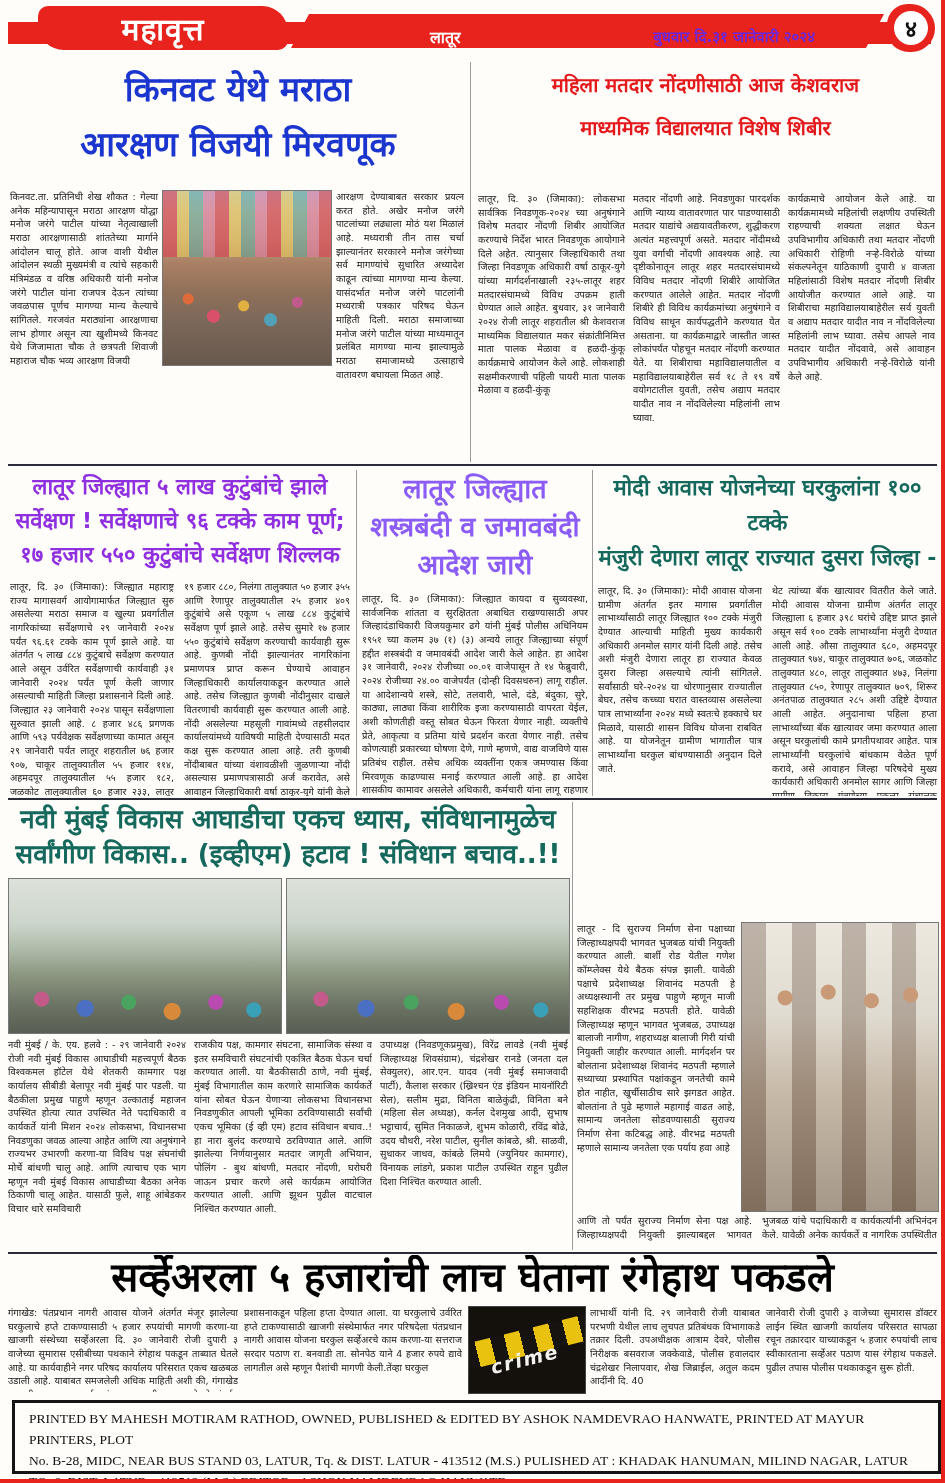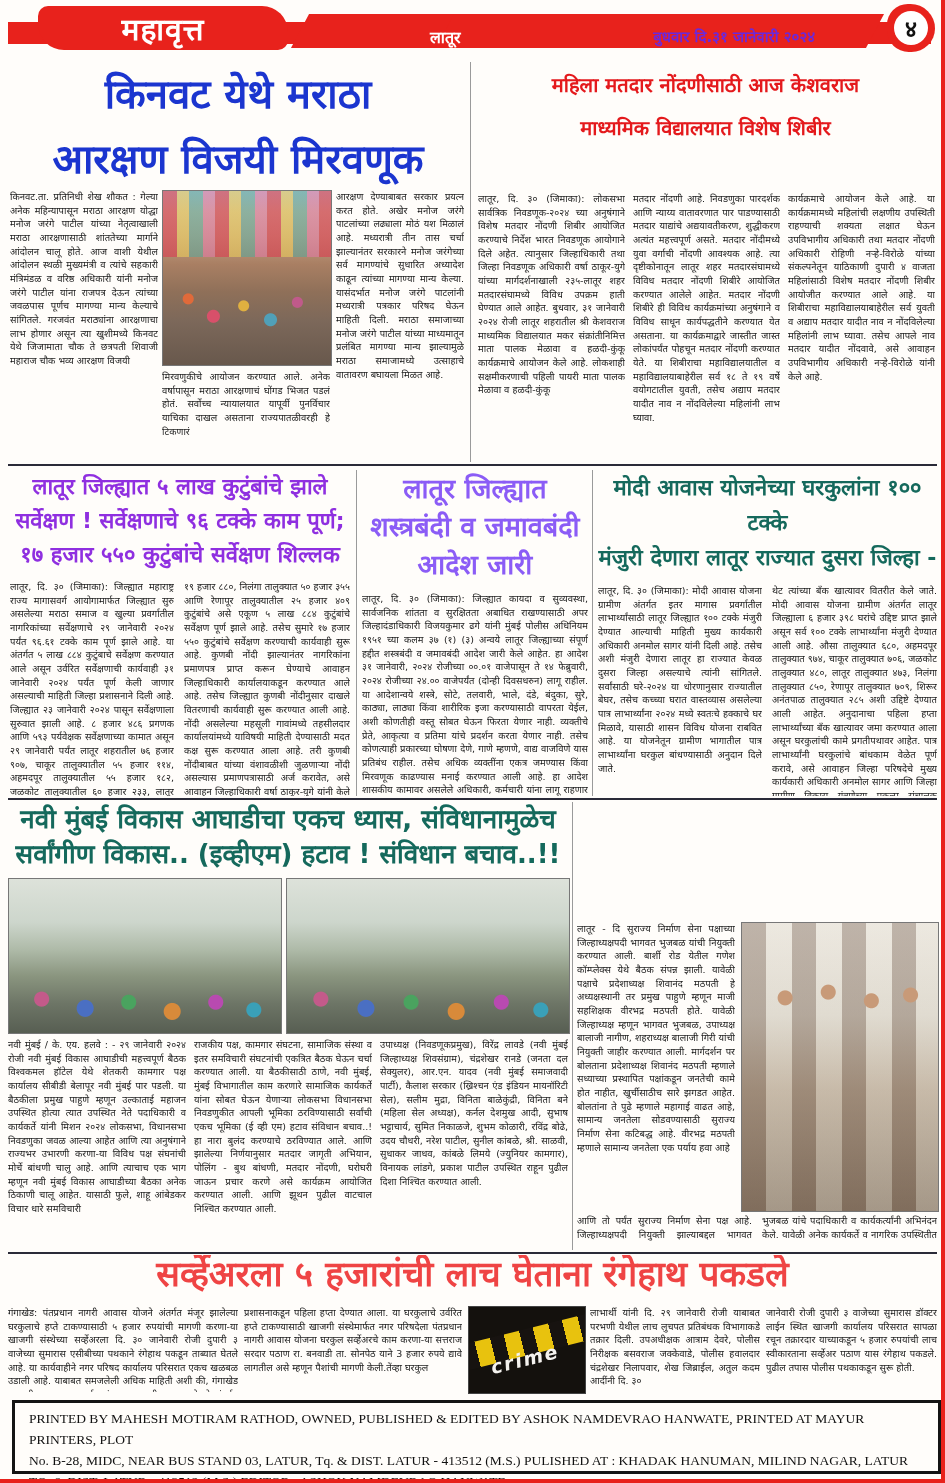--- a/index.html
+++ b/index.html
@@ -73,25 +73,24 @@
     <div class="ribbon-tail" style="left:300px;width:150px;"></div>
     <div class="ribbon-tail" style="right:70px;width:430px;"></div>
     <div class="masthead">महावृत्त</div>
     <div class="city">लातूर</div>
     <div class="hdate">बुधवार दि.३१ जानेवारी २०२४</div>
     <div class="pageno-blob">
       <div class="pageno-inner">४</div>
     </div>
   </div>
 
-  <div class="headline" style="left:14px;top:62px;width:448px;height:124px;font-size:40px;line-height:1.62;color:#1b35cf;">किनवट येथे मराठा
+  <div class="headline" style="left:14px;top:62px;width:448px;height:124px;font-size:34px;line-height:1.62;color:#1b35cf;">किनवट येथे मराठा
 आरक्षण विजयी मिरवणूक</div>
   <div class="col" style="left:10px;top:190px;width:148px;height:270px;">किनवट.ता. प्रतिनिधी शेख शौकत : गेल्या अनेक महिन्यापासून मराठा आरक्षण योद्धा मनोज जरंगे पाटील यांच्या नेतृत्वाखाली मराठा आरक्षणासाठी शांततेच्या मार्गाने आंदोलन चालू होते. आज वाशी येथील आंदोलन स्थळी मुख्यमंत्री व त्यांचे सहकारी मंत्रिमंडळ व वरिष्ठ अधिकारी यांनी मनोज जरंगे पाटील यांना राजपत्र देऊन त्यांच्या जवळपास पूर्णच मागण्या मान्य केल्याचे सांगितले. गरजवंत मराठ्यांना आरक्षणाचा लाभ होणार असून त्या खुशीमध्ये किनवट येथे जिजामाता चौक ते छत्रपती शिवाजी महाराज चौक भव्य आरक्षण विजयी</div>
   <div class="photo ph-procession" style="left:162px;top:190px;width:168px;height:174px;"></div>
-  <div class="col" style="left:162px;top:370px;width:168px;height:90px;">मिरवणुकीचे आयोजन करण्यात आले. अनेक वर्षापासून मराठा आरक्षणाचं घोंगड भिजत पडलं होतं. सर्वोच्च न्यायालयात यापूर्वी पुनर्विचार याचिका दाखल असताना राज्यपातळीवरही हे टिकणारं</div>
   <div class="col" style="left:336px;top:190px;width:128px;height:270px;">आरक्षण देण्याबाबत सरकार प्रयत्न करत होते. अखेर मनोज जरंगे पाटलांच्या लढ्याला मोठं यश मिळालं आहे. मध्यरात्री तीन तास चर्चा झाल्यानंतर सरकारने मनोज जरंगेच्या सर्व मागण्यांचे सुधारित अध्यादेश काढून त्यांच्या मागण्या मान्य केल्या. यासंदर्भात मनोज जरंगे पाटलांनी मध्यरात्री पत्रकार परिषद घेऊन माहिती दिली. मराठा समाजाच्या मनोज जरंगे पाटील यांच्या माध्यमातून प्रलंबित मागण्या मान्य झाल्यामुळे मराठा समाजामध्ये उत्साहाचे वातावरण बघायला मिळत आहे.</div>
 
   <div class="vdiv" style="left:470px;top:62px;height:400px;"></div>
 
   <div class="headline" style="left:474px;top:64px;width:463px;height:126px;font-size:20px;line-height:2.15;color:#e4191c;">महिला मतदार नोंदणीसाठी आज केशवराज
 माध्यमिक विद्यालयात विशेष शिबीर</div>
   <div class="col" style="left:478px;top:192px;width:147px;height:268px;">लातूर, दि. ३० (जिमाका): लोकसभा सार्वत्रिक निवडणूक-२०२४ च्या अनुषंगाने विशेष मतदार नोंदणी शिबीर आयोजित करण्याचे निर्देश भारत निवडणूक आयोगाने दिले अहेत. त्यानुसार जिल्हाधिकारी तथा जिल्हा निवडणूक अधिकारी वर्षा ठाकूर-युगे यांच्या मार्गदर्शनाखाली २३५-लातूर शहर मतदारसंघामध्ये विविध उपक्रम हाती घेण्यात आले आहेत. बुधवार, ३१ जानेवारी २०२४ रोजी लातूर शहरातील श्री केशवराज माध्यमिक विद्यालयात मकर संक्रांतीनिमित्त माता पालक मेळावा व हळदी-कुंकू कार्यक्रमाचे आयोजन केले आहे. लोकशाही सक्षमीकरणाची पहिली पायरी माता पालक मेळावा व हळदी-कुंकू</div>
   <div class="col" style="left:633px;top:192px;width:147px;height:268px;">मतदार नोंदणी आहे. निवडणुका पारदर्शक आणि न्याय्य वातावरणात पार पाडण्यासाठी मतदार याद्यांचे अद्ययावतीकरण, शुद्धीकरण अत्यंत महत्त्वपूर्ण असते. मतदार नोंदीमध्ये युवा वर्गाची नोंदणी आवश्यक आहे. त्या दृष्टीकोनातून लातूर शहर मतदारसंघामध्ये विविध मतदार नोंदणी शिबीरे आयोजित करण्यात आलेले आहेत. मतदार नोंदणी शिबीरे ही विविध कार्यक्रमांच्या अनुषंगाने व विविध साधून कार्यपद्धतीने करण्यात येत असताना. या कार्यक्रमाद्वारे जास्तीत जास्त लोकांपर्यंत पोहचून मतदार नोंदणी करण्यात येते. या शिबीराचा महाविद्यालयातील व महाविद्यालयाबाहेरील सर्व १८ ते १९ वर्षे वयोगटातील युवती, तसेच अद्याप मतदार यादीत नाव न नोंदविलेल्या महिलांनी लाभ घ्यावा.</div>
   <div class="col" style="left:788px;top:192px;width:147px;height:268px;">कार्यक्रमाचे आयोजन केले आहे. या कार्यक्रमामध्ये महिलांची लक्षणीय उपस्थिती राहण्याची शक्यता लक्षात घेऊन उपविभागीय अधिकारी तथा मतदार नोंदणी अधिकारी रोहिणी नऱ्हे-विरोळे यांच्या संकल्पनेतून याठिकाणी दुपारी ४ वाजता महिलांसाठी विशेष मतदार नोंदणी शिबीर आयोजीत करण्यात आले आहे. या शिबीराचा महाविद्यालयाबाहेरील सर्व युवती व अद्याप मतदार यादीत नाव न नोंदविलेल्या महिलांनी लाभ घ्यावा. तसेच आपले नाव मतदार यादीत नोंदवावे, असे आवाहन उपविभागीय अधिकारी नऱ्हे-विरोळे यांनी केले आहे.</div>
 
@@ -129,27 +128,27 @@
   <div class="col" style="left:380px;top:1038px;width:188px;height:212px;">उपाध्यक्ष (निवडणूकप्रमुख), विरेंद्र लावडे (नवी मुंबई जिल्हाध्यक्ष शिवसंग्राम), चंद्रशेखर रानडे (जनता दल सेक्युलर), आर.एन. यादव (नवी मुंबई समाजवादी पार्टी), कैलाश सरकार (ख्रिश्चन एंड इंडियन मायनॉरिटी सेल), सलीम मुद्रा, विनिता बाळेकुंद्री, विनिता बने (महिला सेल अध्यक्ष), कर्नल देशमुख आदी, सुभाष भट्टाचार्य, सुमित निकाळजे, शुभम कोळारी, रविंद्र बोढे, उदय चौधरी, नरेश पाटील, सुनील कांबळे, श्री. साळवी, सुधाकर जाधव, कांबळे लिमये (ज्युनियर कामगार), विनायक लांडगे, प्रकाश पाटील उपस्थित राहून पुढील दिशा निश्चित करण्यात आली.</div>
 
   <div class="vdiv" style="left:572px;top:802px;height:448px;"></div>
 
   <div class="col" style="left:577px;top:922px;width:158px;height:288px;">लातूर - दि सुराज्य निर्माण सेना पक्षाच्या जिल्हाध्यक्षपदी भागवत भुजबळ यांची नियुक्ती करण्यात आली. बार्शी रोड येतील गणेश कॉम्प्लेक्स येथे बैठक संपन्न झाली. यावेळी पक्षाचे प्रदेशाध्यक्ष शिवानंद मठपती हे अध्यक्षस्थानी तर प्रमुख पाहुणे म्हणून माजी सहशिक्षक वीरभद्र मठपती होते. यावेळी जिल्हाध्यक्ष म्हणून भागवत भुजबळ, उपाध्यक्ष बालाजी नागीण, शहराध्यक्ष बालाजी गिरी यांची नियुक्ती जाहीर करण्यात आली. मार्गदर्शन पर बोलताना प्रदेशाध्यक्ष शिवानंद मठपती म्हणाले सध्याच्या प्रस्थापित पक्षांकडून जनतेची कामे होत नाहीत, खुर्चीसाठीच सारे झगडत आहेत. बोलतांना ते पुढे म्हणाले महागाई वाढत आहे, सामान्य जनतेला सोडवण्यासाठी सुराज्य निर्माण सेना कटिबद्ध आहे. वीरभद्र मठपती म्हणाले सामान्य जनतेला एक पर्याय हवा आहे</div>
   <div class="photo ph-felicitation" style="left:741px;top:922px;width:196px;height:288px;"></div>
   <div class="col" style="left:577px;top:1214px;width:360px;height:38px;column-count:2;column-gap:10px;">आणि तो पर्यंत सुराज्य निर्माण सेना पक्ष आहे. जिल्हाध्यक्षपदी नियुक्ती झाल्याबद्दल भागवत भुजबळ यांचे पदाधिकारी व कार्यकर्त्यांनी अभिनंदन केले. यावेळी अनेक कार्यकर्ते व नागरिक उपस्थितीत होते.</div>
 
   <div class="hdiv" style="top:1252px;"></div>
 
-  <div class="headline" style="left:8px;top:1255px;width:929px;height:48px;font-size:35px;line-height:1.12;color:#ef4444;">सर्व्हेअरला ५ हजारांची लाच घेताना रंगेहाथ पकडले</div>
+  <div class="headline" style="left:8px;top:1255px;width:929px;height:48px;font-size:40px;line-height:1.12;color:#000000;">सर्व्हेअरला ५ हजारांची लाच घेताना रंगेहाथ पकडले</div>
   <div class="col" style="left:8px;top:1306px;width:230px;height:86px;">गंगाखेड: पंतप्रधान नागरी आवास योजने अंतर्गत मंजूर झालेल्या घरकुलाचे हप्ते टाकण्यासाठी ५ हजार रुपयांची मागणी करणा-या खाजगी संस्थेच्या सर्व्हेअरला दि. ३० जानेवारी रोजी दुपारी ३ वाजेच्या सुमारास एसीबीच्या पथकाने रंगेहाथ पकडून ताब्यात घेतले आहे. या कार्यवाहीने नगर परिषद कार्यालय परिसरात एकच खळबळ उडाली आहे. याबाबत समजलेली अधिक माहिती अशी की, गंगाखेड शहरातील एका लाभार्थ्यास पंतप्रधान नागरी आवास योजने अंतर्गत मंजूर झालेल्या घरकुल बांधकामासाठी नगर परिषद</div>
-  <div class="col" style="left:244px;top:1306px;width:218px;height:86px;">प्रशासनाकडून पहिला हप्ता देण्यात आला. या घरकुलाचे उर्वरित हप्ते टाकण्यासाठी खाजगी संस्थेमार्फत नगर परिषदेला पंतप्रधान नागरी आवास योजना घरकुल सर्व्हेअरचे काम करणा-या सत्तराज सरदार पठाण रा. बनवाडी ता. सोनपेठ याने 3 हजार रुपये द्यावे लागतील असे म्हणून पैशांची मागणी केली.तेंव्हा घरकुल</div>
+  <div class="col" style="left:244px;top:1306px;width:218px;height:86px;">प्रशासनाकडून पहिला हप्ता देण्यात आला. या घरकुलाचे उर्वरित हप्ते टाकण्यासाठी खाजगी संस्थेमार्फत नगर परिषदेला पंतप्रधान नागरी आवास योजना घरकुल सर्व्हेअरचे काम करणा-या सत्तराज सरदार पठाण रा. बनवाडी ता. सोनपेठ याने 4 हजार रुपये द्यावे लागतील असे म्हणून पैशांची मागणी केली.तेंव्हा घरकुल</div>
   <div class="photo ph-crime" style="left:468px;top:1306px;width:116px;height:86px;">
     <span class="crime-word">crime</span>
   </div>
-  <div class="col" style="left:590px;top:1306px;width:170px;height:86px;">लाभार्थी यांनी दि. २९ जानेवारी रोजी याबाबत परभणी येथील लाच लुचपत प्रतिबंधक विभागाकडे तक्रार दिली. उपअधीक्षक आत्राम देवरे, पोलीस निरीक्षक बसवराज जक्केवाडे, पोलीस हवालदार चंद्रशेखर निलापवार, शेख जिब्राईल, अतुल कदम आदींनी दि. ३०</div>
+  <div class="col" style="left:590px;top:1306px;width:170px;height:86px;">लाभार्थी यांनी दि. २९ जानेवारी रोजी याबाबत परभणी येथील लाच लुचपत प्रतिबंधक विभागाकडे तक्रार दिली. उपअधीक्षक आत्राम देवरे, पोलीस निरीक्षक बसवराज जक्केवाडे, पोलीस हवालदार चंद्रशेखर निलापवार, शेख जिब्राईल, अतुल कदम आदींनी दि. 40</div>
   <div class="col" style="left:766px;top:1306px;width:171px;height:86px;">जानेवारी रोजी दुपारी ३ वाजेच्या सुमारास डॉक्टर लाईन स्थित खाजगी कार्यालय परिसरात सापळा रचून तक्रारदार याच्याकडून ५ हजार रुपयांची लाच स्वीकारताना सर्व्हेअर पठाण यास रंगेहाथ पकडले. पुढील तपास पोलीस पथकाकडून सुरू होती.</div>
 
   <div class="footer-box">
     <div>PRINTED BY MAHESH MOTIRAM RATHOD, OWNED, PUBLISHED &amp; EDITED BY ASHOK NAMDEVRAO HANWATE, PRINTED AT MAYUR PRINTERS, PLOT</div>
     <div>No. B-28, MIDC, NEAR BUS STAND 03, LATUR, Tq. &amp; DIST. LATUR - 413512 (M.S.) PULISHED AT : KHADAK HANUMAN, MILIND NAGAR, LATUR</div>
     <div>TQ. &amp; DIST. LATUR - 413512 (M.S.) EDITOR : ASHOK NAMDEVRAO HANWATE</div>
   </div>
 
   <div class="edge-right"></div>
   <div class="edge-bottom"></div>

